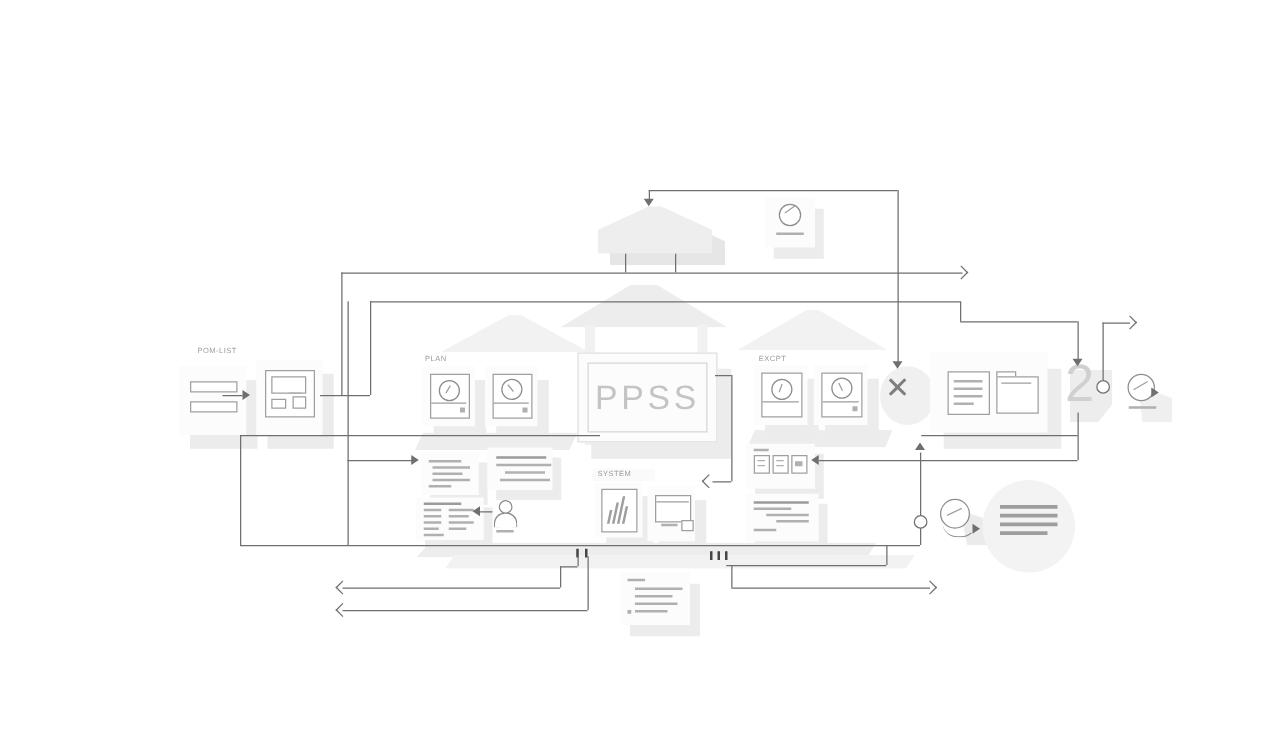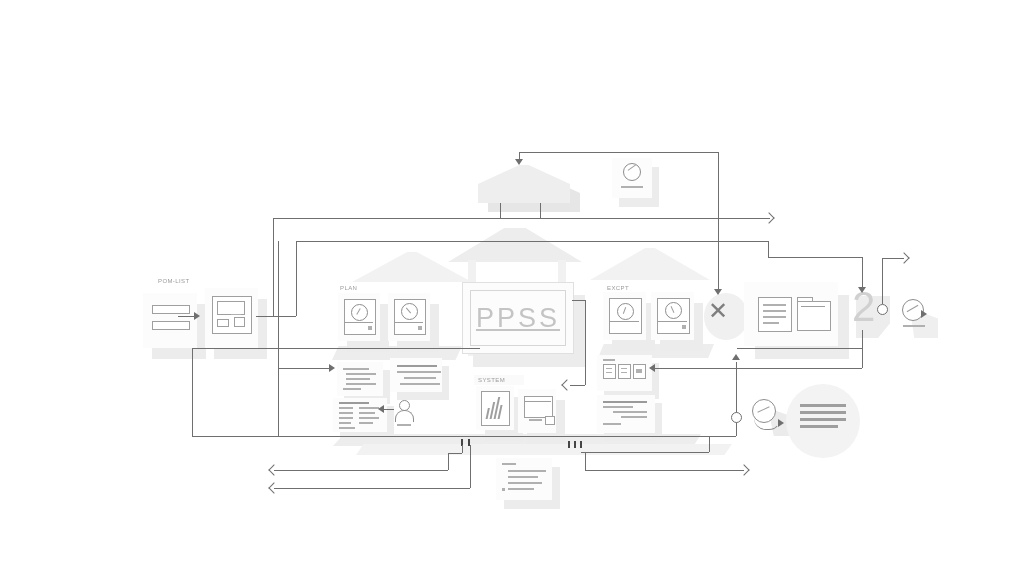--- a/index.html
+++ b/index.html
@@ -22,21 +22,21 @@
   .ar.d{border-top:6px solid #6f6f6f;border-bottom:none;}
   .ar.u{border-bottom:6px solid #6f6f6f;border-top:none;}
   .ar.r{border-left:6px solid #6f6f6f;border-right:none;}
   .ar.l{border-right:6px solid #6f6f6f;border-left:none;}
   
   .oar{position:absolute;width:7px;height:7px;border-top:1px solid #6f6f6f;border-right:1px solid #6f6f6f;background:transparent;}
   .oar.r{transform:rotate(45deg);} .oar.l{transform:rotate(-135deg);}
   .tick{position:absolute;width:2px;background:#454545;}
   .node{position:absolute;width:9px;height:9px;border:1px solid #6f6f6f;border-radius:50%;background:#fff;}
   .sign-text{position:absolute;left:0;top:0;width:100%;height:100%;display:flex;align-items:center;justify-content:center;
-             font-size:27px;letter-spacing:3px;color:#c4c4c4;text-decoration:underline;}
+             font-size:27px;letter-spacing:3px;color:#c4c4c4;}
   .big-num{position:absolute;font-size:42px;color:#d0d0d0;line-height:1;}
   .xmark{position:absolute;font-size:24px;color:#7e7e7e;line-height:1;}
 </style>
 </head>
 <body>
 
 <div id="canvas">
 
   <div class="roof" style="left:352px;top:252px;width:120px;height:30px;clip-path:polygon(46% 0,54% 0,100% 100%,0 100%);background:#f2f2f2;"></div>
   <div class="roof" style="left:590px;top:248px;width:120px;height:32px;clip-path:polygon(46% 0,54% 0,100% 100%,0 100%);background:#f2f2f2;"></div>

